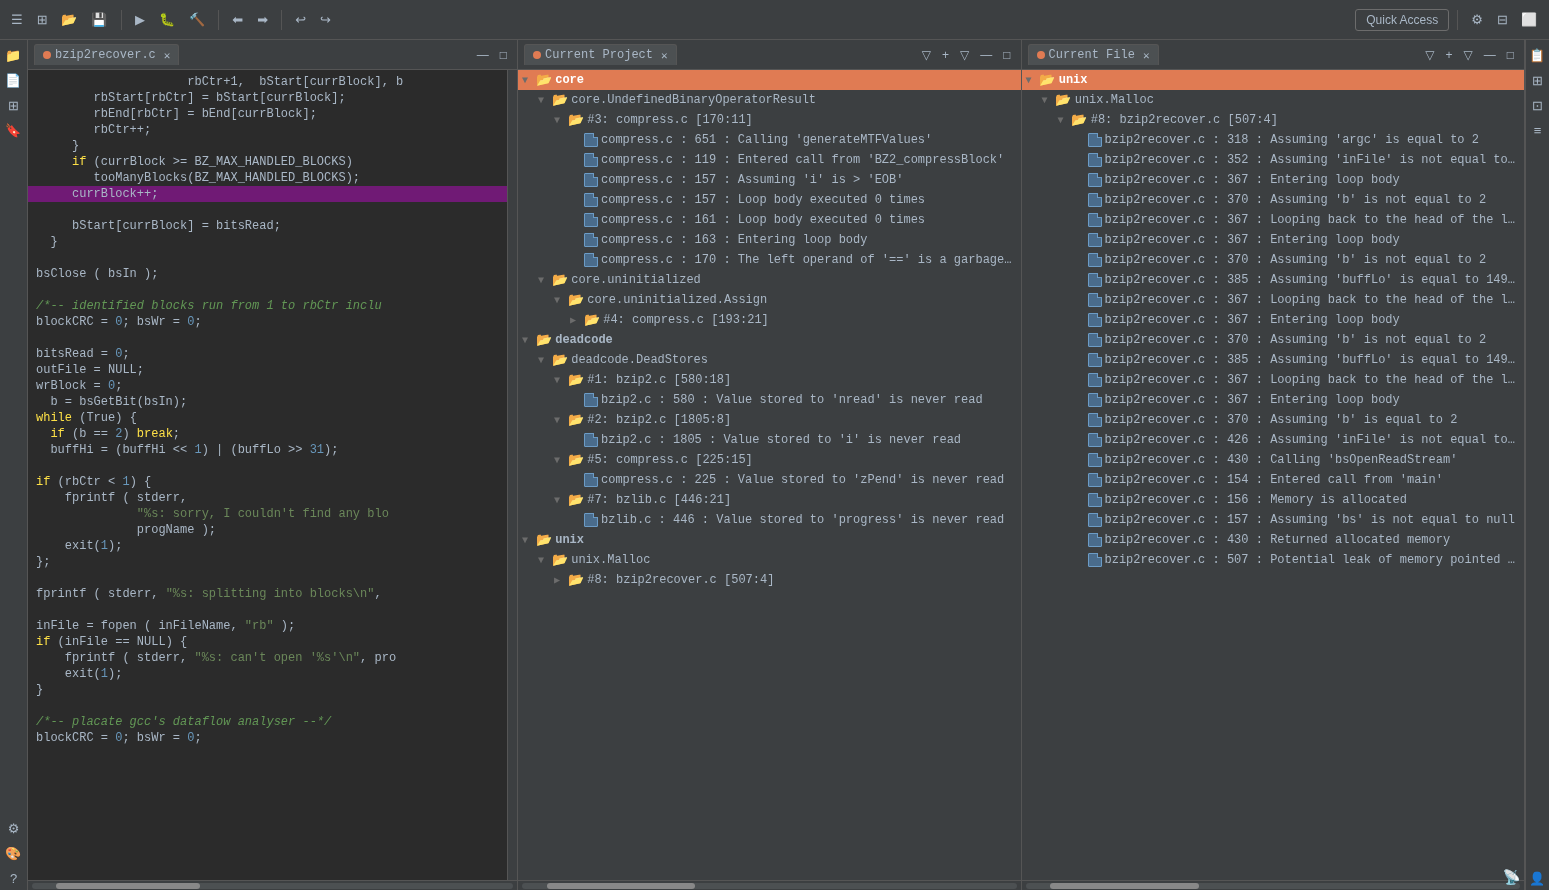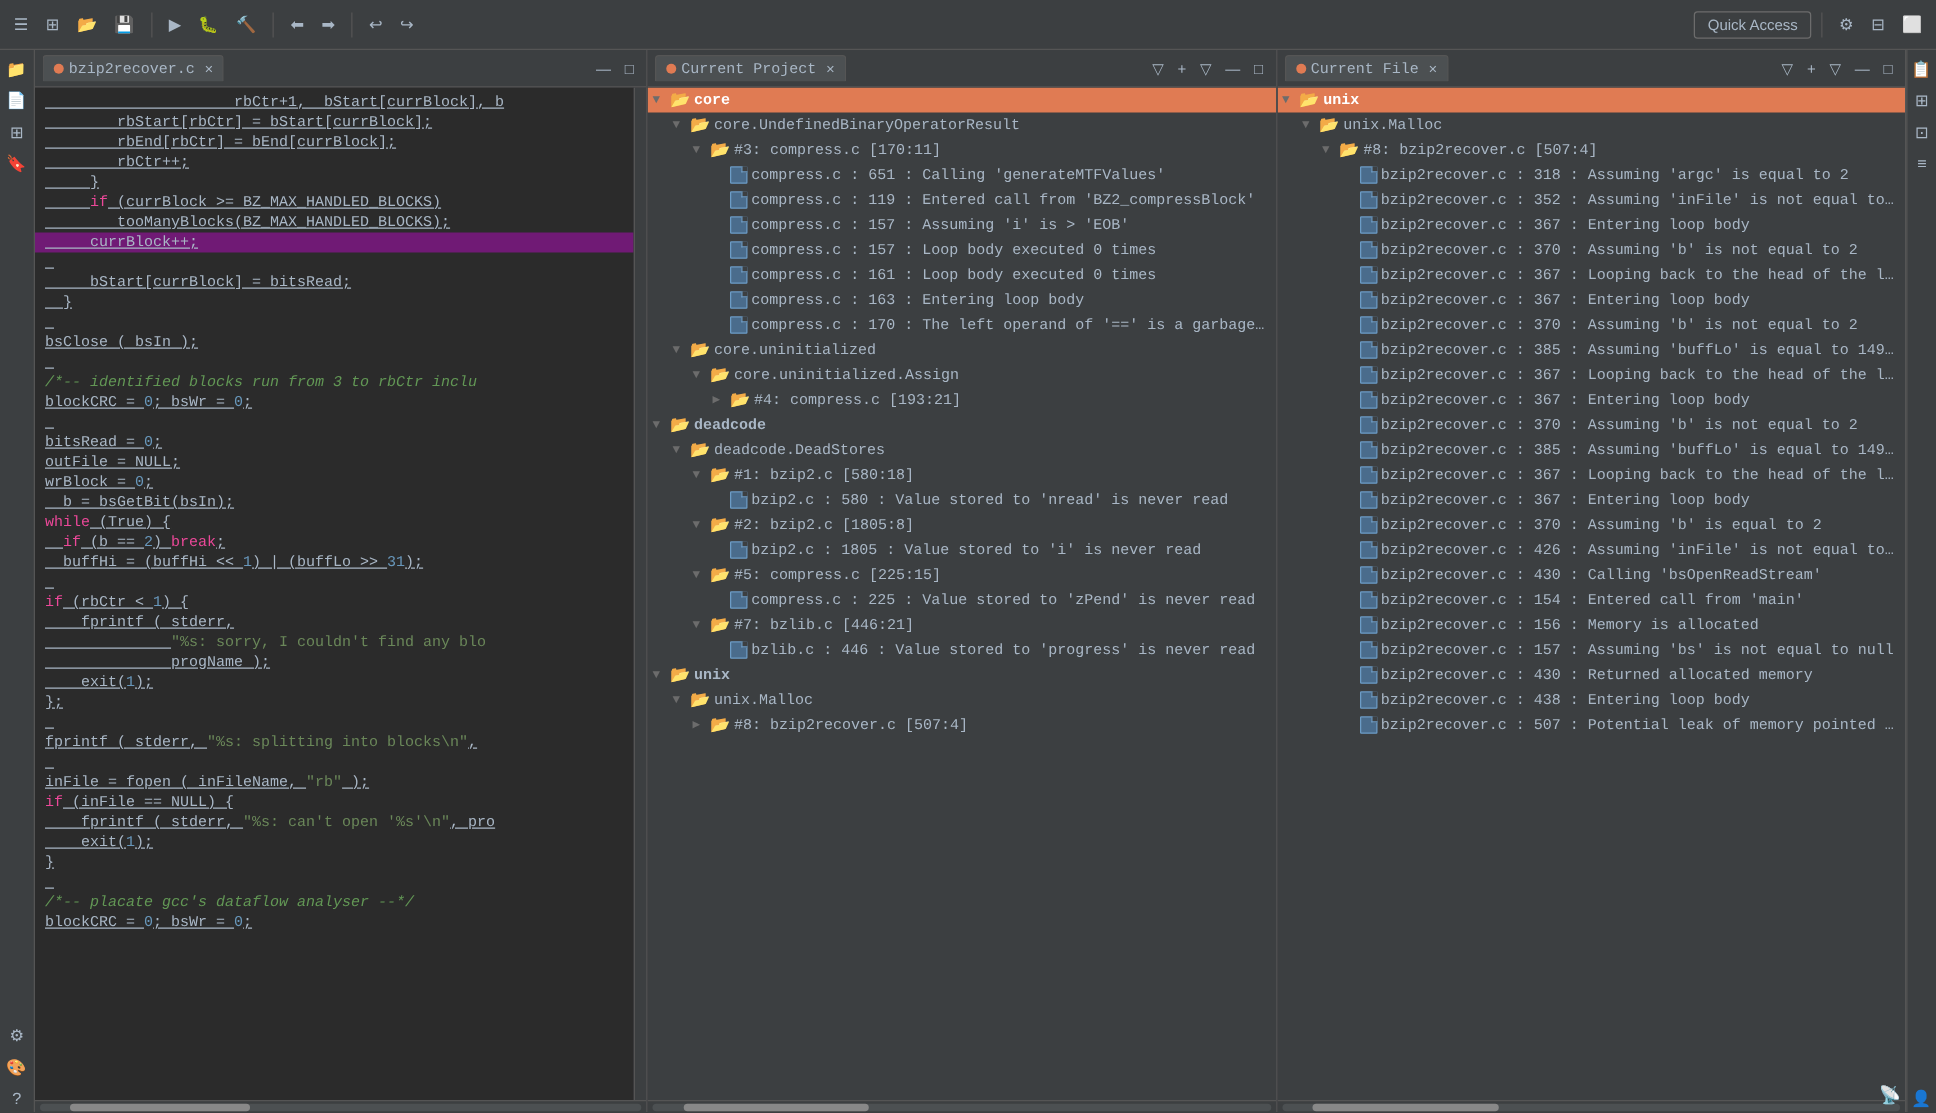--- a/index.html
+++ b/index.html
@@ -163,22 +163,22 @@
     .code-line {
       display: flex;
       min-height: 16px;
       line-height: 16px;
       padding: 0 8px;
       white-space: pre;
     }
     .code-line.highlighted {
       background: #701a75;
     }
-    .code-text { color: #a9b7c6; text-decoration: underline; }
-    .code-keyword { color: #ec4899; }
+    .code-text { color: #a9b7c6; }
+    .code-keyword { color: #fde047; }
     .code-string { color: #6a8759; }
     .code-comment { color: #629755; font-style: italic; }
     .code-number { color: #6897bb; }
 
     
     .code-content::-webkit-scrollbar { width: 8px; }
     .code-content::-webkit-scrollbar-track { background: #3c3f41; }
     .code-content::-webkit-scrollbar-thumb { background: #5a5a5a; }
 
     
@@ -361,21 +361,21 @@
           <div class="code-line"><span class="code-text">     }</span></div>
           <div class="code-line"><span class="code-text">     </span><span class="code-keyword">if</span><span class="code-text"> (currBlock &gt;= BZ_MAX_HANDLED_BLOCKS)</span></div>
           <div class="code-line"><span class="code-text">        tooManyBlocks(BZ_MAX_HANDLED_BLOCKS);</span></div>
           <div class="code-line highlighted"><span class="code-text">     currBlock++;</span></div>
           <div class="code-line"><span class="code-text">&nbsp;</span></div>
           <div class="code-line"><span class="code-text">     bStart[currBlock] = bitsRead;</span></div>
           <div class="code-line"><span class="code-text">  }</span></div>
           <div class="code-line"><span class="code-text">&nbsp;</span></div>
           <div class="code-line"><span class="code-text">bsClose ( bsIn );</span></div>
           <div class="code-line"><span class="code-text">&nbsp;</span></div>
-          <div class="code-line"><span class="code-comment">/*-- identified blocks run from 3 to rbCtr inclu</span></div>
+          <div class="code-line"><span class="code-comment">/*-- identified blocks run from 1 to rbCtr inclu</span></div>
           <div class="code-line"><span class="code-text">blockCRC = </span><span class="code-number">0</span><span class="code-text">; bsWr = </span><span class="code-number">0</span><span class="code-text">;</span></div>
           <div class="code-line"><span class="code-text">&nbsp;</span></div>
           <div class="code-line"><span class="code-text">bitsRead = </span><span class="code-number">0</span><span class="code-text">;</span></div>
           <div class="code-line"><span class="code-text">outFile = NULL;</span></div>
           <div class="code-line"><span class="code-text">wrBlock = </span><span class="code-number">0</span><span class="code-text">;</span></div>
           <div class="code-line"><span class="code-text">  b = bsGetBit(bsIn);</span></div>
           <div class="code-line"><span class="code-keyword">while</span><span class="code-text"> (True) {</span></div>
           <div class="code-line"><span class="code-text">  </span><span class="code-keyword">if</span><span class="code-text"> (b == </span><span class="code-number">2</span><span class="code-text">) </span><span class="code-keyword">break</span><span class="code-text">;</span></div>
           <div class="code-line"><span class="code-text">  buffHi = (buffHi &lt;&lt; </span><span class="code-number">1</span><span class="code-text">) | (buffLo &gt;&gt; </span><span class="code-number">31</span><span class="code-text">);</span></div>
 
@@ -752,26 +752,20 @@
         <div class="tree-item">
           <div class="tree-indent" style="width:48px;"></div>
           <div class="tree-arrow" style="width:14px;"></div>
           <div class="file-icon-small"></div>
           <span class="tree-label">bzip2recover.c : 430 : Returned allocated memory</span>
         </div>
         <div class="tree-item">
           <div class="tree-indent" style="width:48px;"></div>
           <div class="tree-arrow" style="width:14px;"></div>
           <div class="file-icon-small"></div>
-          <span class="tree-label">bzip2recover.c : 438 : Entering loop body</span>
-        </div>
-        <div class="tree-item">
-          <div class="tree-indent" style="width:48px;"></div>
-          <div class="tree-arrow" style="width:14px;"></div>
-          <div class="file-icon-small"></div>
           <span class="tree-label">bzip2recover.c : 507 : Potential leak of memory pointed to by '</span>
         </div>
 
       </div>
       <div class="panel-bottom-bar">
         <div class="scrollbar-h">
           <div class="scrollbar-h-thumb"></div>
         </div>
       </div>
     </div>

